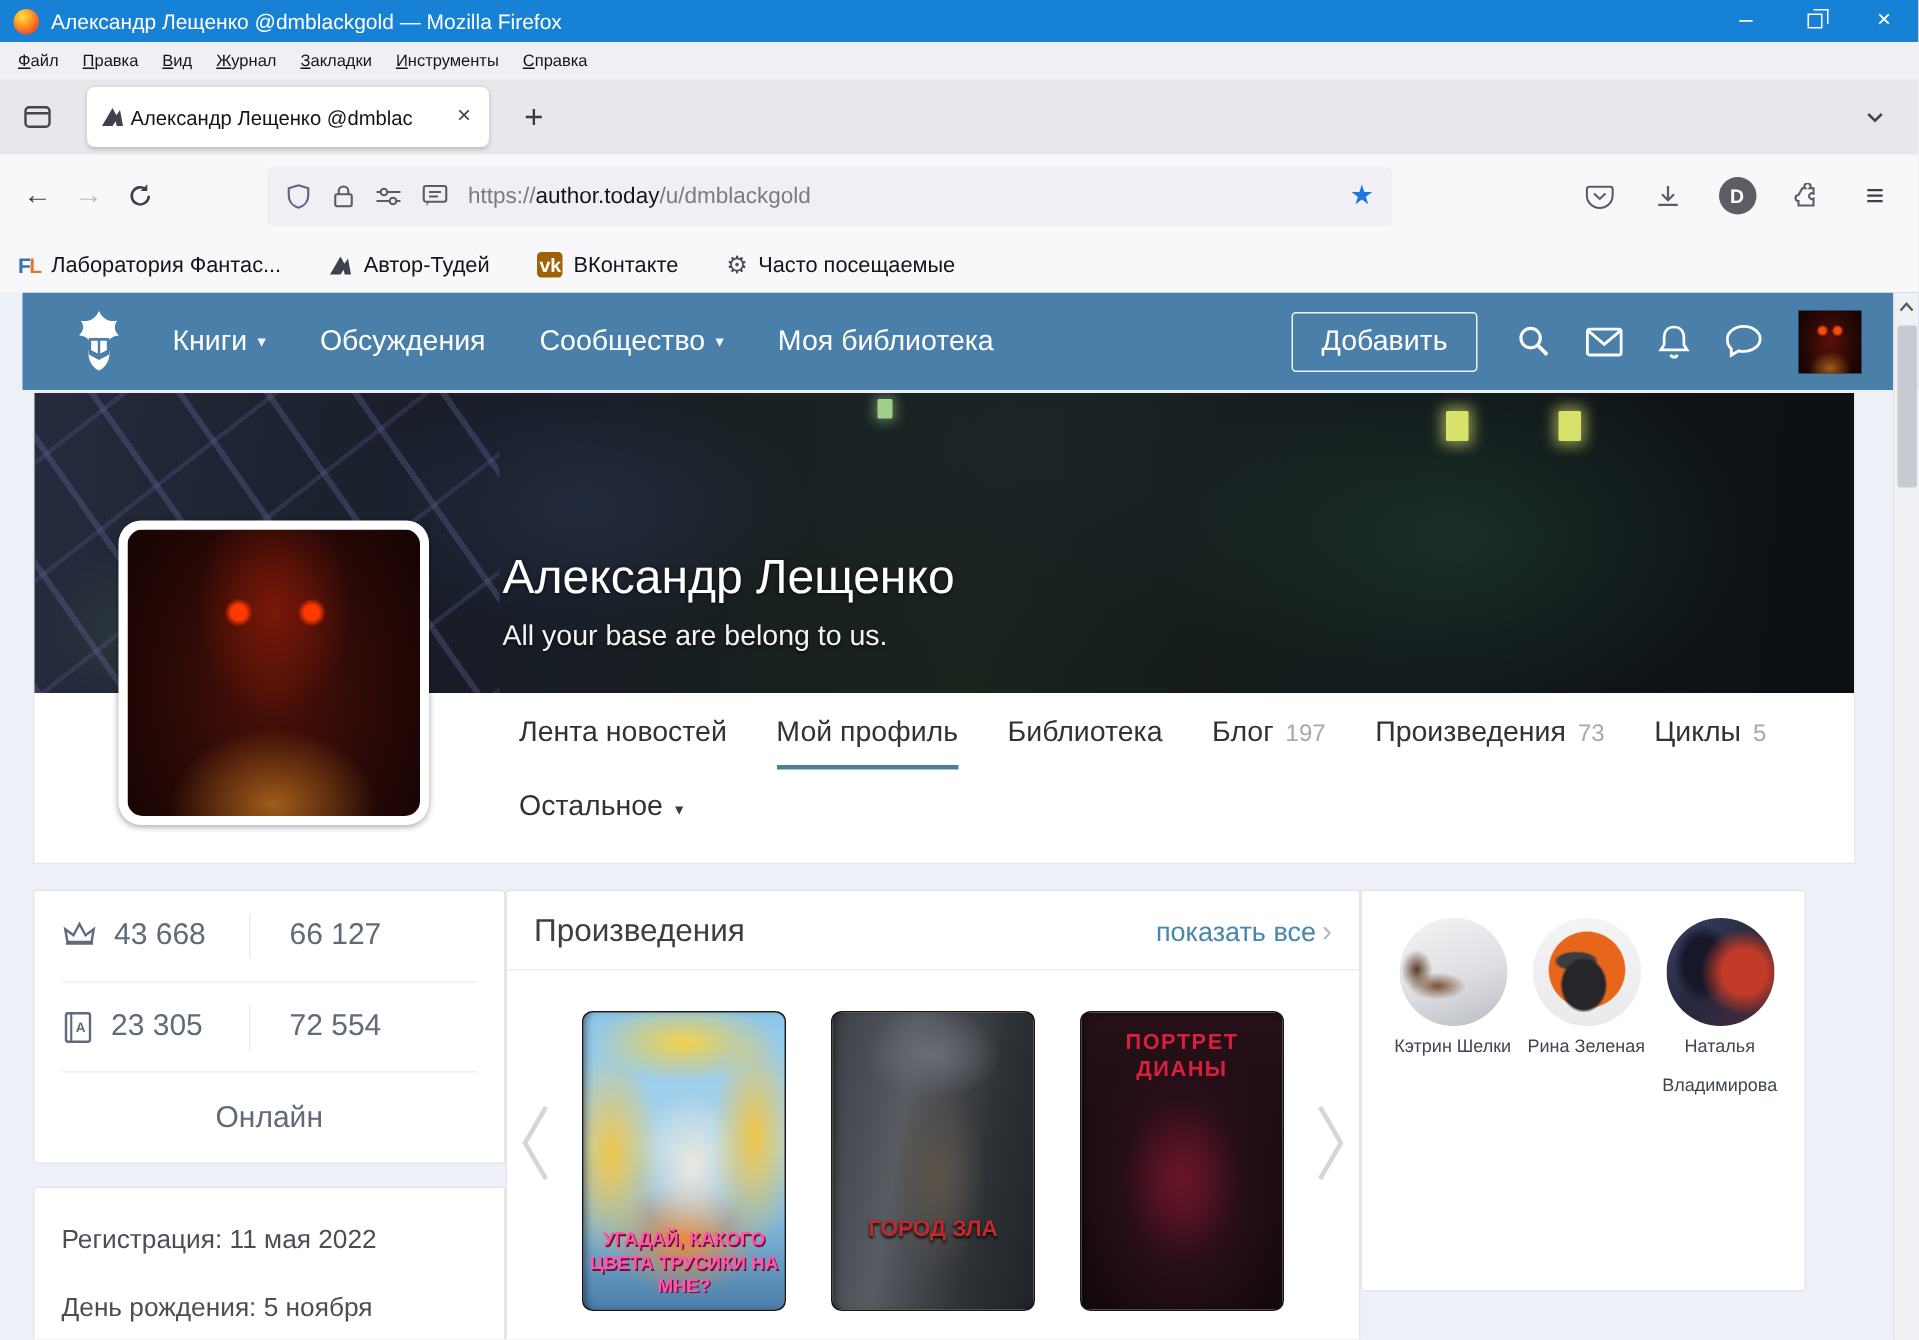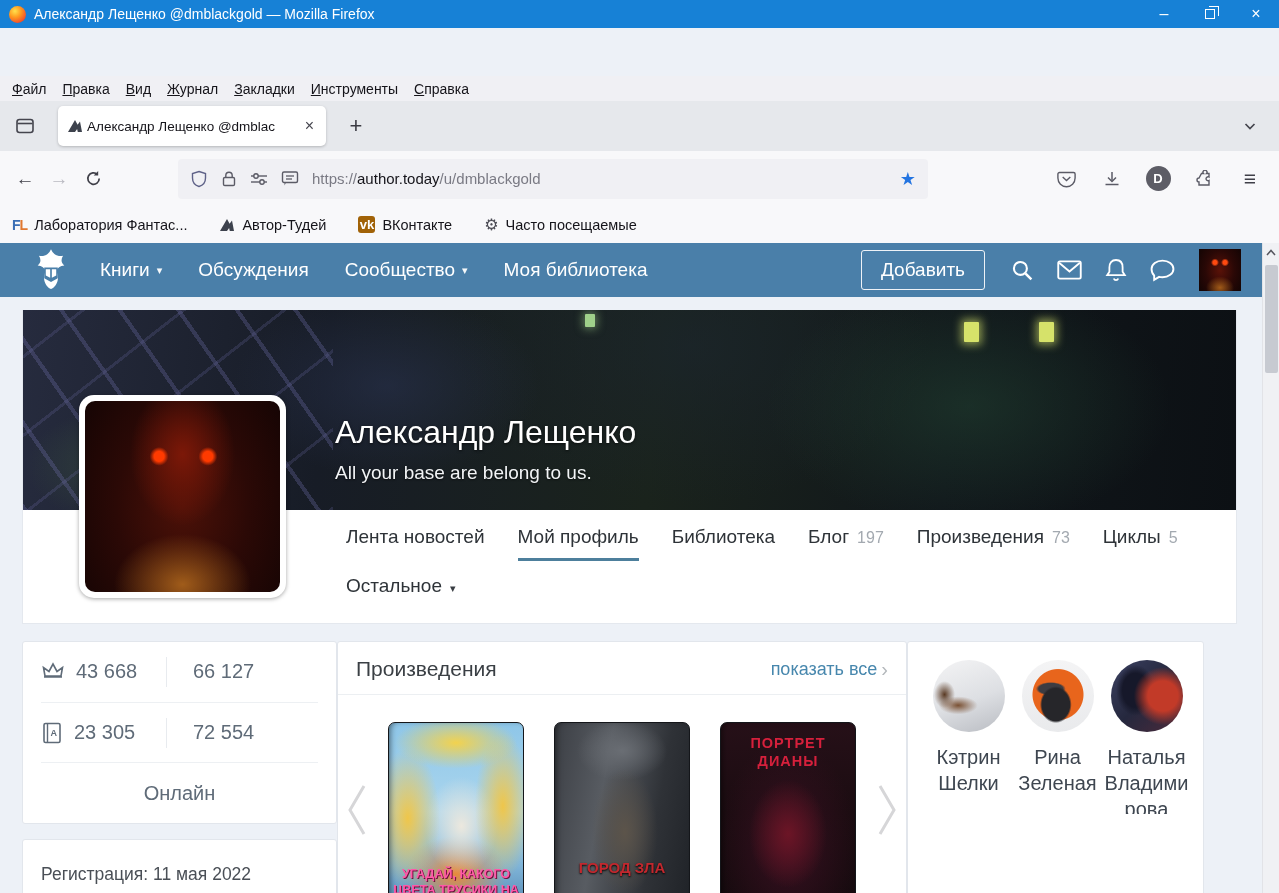--- a/index.html
+++ b/index.html
@@ -13,21 +13,21 @@
   .win-title { font-size:14px; flex:1; white-space:nowrap; overflow:hidden; }
   .win-btn { width:46px; height:28px; display:flex; align-items:center; justify-content:center;
     color:#fff; font-size:16px; cursor:default; }
   .restore-glyph { width:10px; height:10px; border:1.3px solid #fff; position:relative; background:#1781d6; }
   .restore-glyph::before { content:""; position:absolute; left:2px; bottom:2px; width:10px; height:10px;
     border:1.3px solid #fff; border-right:none; border-bottom:none; transform:translate(1px,-1px); opacity:.0; }
   .restore-glyph::after { content:""; position:absolute; left:2.5px; top:-4px; width:9px; height:9px;
     border:1.3px solid #fff; border-left:none; border-bottom:none; }
 
   .menubar { height:25px; background:#f0f0f4; display:flex; align-items:center; padding-left:4px;
-    font-size:14px; color:#15141a;margin-top:48px; }
+    font-size:11px; color:#15141a; }
   .menu-item { display:inline-block; padding:2px 8px; }
   .menu-item::first-letter { text-decoration:underline; }
 
   .tabstrip { height:50px; background:#e6e8ec; display:flex; align-items:center; padding:0 8px; }
   .toolbtn { width:34px; height:34px; display:flex; align-items:center; justify-content:center; border-radius:4px; }
   .tab { width:268px; height:40px; background:#fff; border-radius:5px; margin-left:16px;
     box-shadow:0 1px 3px rgba(0,0,0,.22); display:flex; align-items:center; padding:0 9px; }
   .tab-title { flex:1; font-size:13.5px; color:#15141a; white-space:nowrap; overflow:hidden; margin:0 4px; }
   .tab-close { font-size:16px; color:#45454e; padding:0 3px; }
   .newtab-btn { margin-left:14px; font-size:22px; color:#3a3a42; width:32px; height:32px;
@@ -50,21 +50,21 @@
     gap:32px; font-size:14.5px; color:#15141a; }
   .bm { display:flex; align-items:center; gap:7px; }
   .fl-ic { font-weight:bold; font-size:14px; letter-spacing:-1px; }
   .fl-f { color:#3b6fb6; } .fl-l { color:#e07830; }
   .vk-ic { width:17px; height:17px; background:#a16207; border-radius:3px; color:#fff;
     font-size:13px; font-weight:bold; display:flex; align-items:center; justify-content:center; }
   .gear-ic { font-size:16px; color:#4d4d56; }
 
   
   .site { position:relative; height:698px; background:#edf1f7; overflow:hidden; }
-  .site-nav { height:54px; background:#4a7fa9; display:flex; align-items:center; padding:0 38px 0 26px; }
+  .site-nav { height:65px; background:#4a7fa9; display:flex; align-items:center; padding:0 38px 0 26px;margin-left:15px; }
   .site-logo { margin-right:24px; }
   .site-links { display:flex; align-items:center; gap:36px; }
   .site-link { color:#fff; font-size:19px; display:flex; align-items:center; gap:7px; white-space:nowrap; }
   .caret { font-size:11px; opacity:.95; }
   .add-btn { margin-left:auto; border:1px solid rgba(255,255,255,.9); border-radius:3px; color:#fff;
     font-size:19px; padding:8px 19px; }
   .nav-icons { display:flex; align-items:center; gap:23px; margin-left:26px; }
   .site-avatar { width:42px; height:42px; margin-left:24px;
     background:radial-gradient(circle 5px at 38% 32%, #ff4a10 0 40%, rgba(255,60,0,0) 80%),
       radial-gradient(circle 5px at 62% 32%, #ff4a10 0 40%, rgba(255,60,0,0) 80%),
@@ -165,21 +165,21 @@
       linear-gradient(160deg,#f4f4f5 0%,#dddfe3 55%,#b9bcc2 100%); }
   .fa2 { background:
       radial-gradient(ellipse 24px 28px at 47% 62%, #26262a 0 58%, rgba(38,38,42,0) 66%),
       radial-gradient(ellipse 22px 10px at 40% 40%, #3c3c42 0 55%, rgba(60,60,66,0) 68%),
       radial-gradient(circle at 50% 48%, #e8651c 0 25px, rgba(232,101,28,0) 26px),
       linear-gradient(180deg,#f4f4f5,#e9eaec); }
   .fa3 { background:
       radial-gradient(circle at 72% 50%, #c23a28 0 15px, rgba(194,58,40,0) 29px),
       radial-gradient(ellipse 26px 34px at 34% 42%, #16182a 0 50%, rgba(22,24,42,0) 75%),
       linear-gradient(135deg,#3c4162 0%,#25283e 50%,#4c2a3a 100%); }
-  .f-name { margin-top:12px; font-size:20px; line-height:26px; color:#3e4650; text-align:center;
+  .f-name { font-size:12px; line-height:26px; color:#3e4650; text-align:center;
     width:89px; max-height:70px; overflow:hidden; overflow-wrap:anywhere; }
 
   .scrollbar { position:absolute; right:0; top:0; width:17px; height:698px; background:#f0f1f4;
     border-left:1px solid #e2e3e7; }
   .scroll-up { height:18px; display:flex; align-items:center; justify-content:center; }
   .scroll-thumb { position:absolute; left:2px; top:22px; width:13px; height:108px; background:#c7cad1; border-radius:2px; }
 
   svg { display:block; }
 </style>
 </head>

